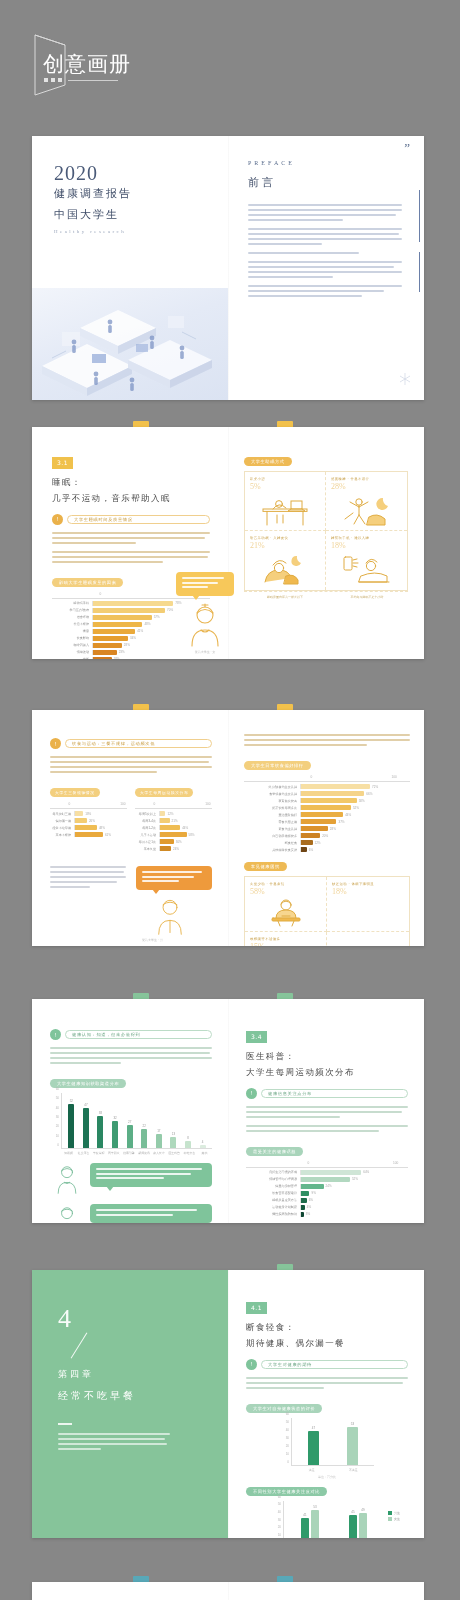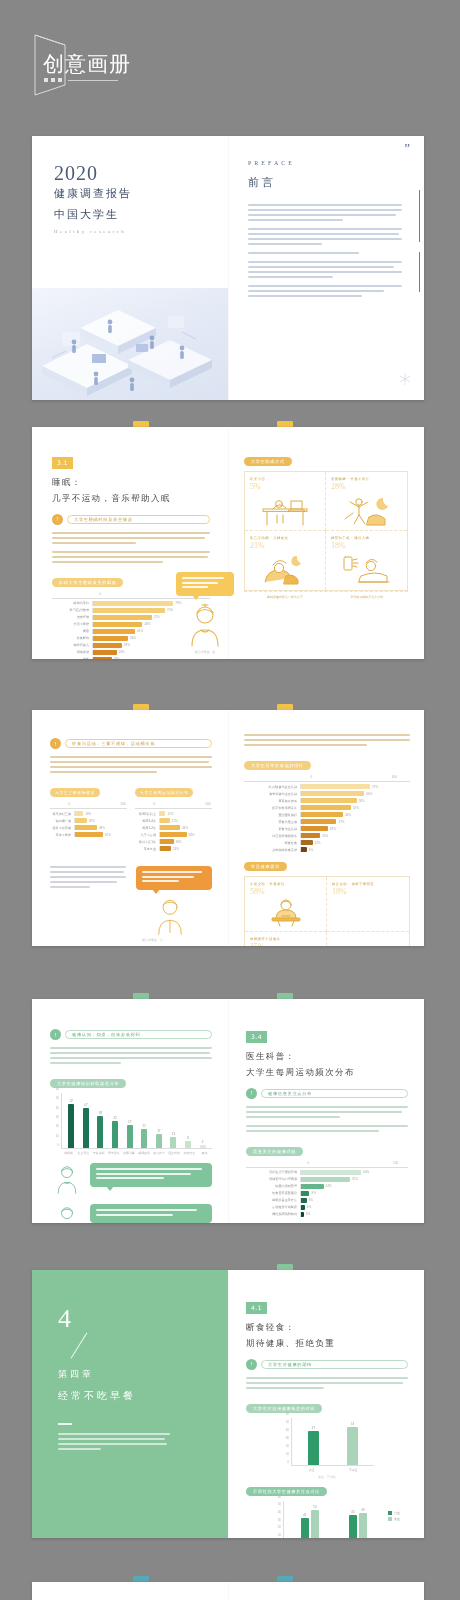--- a/index.html
+++ b/index.html
@@ -939,21 +939,21 @@
           <div class="tl white" style="width:76%"></div>
             <div class="tl white" style="width:30%"></div>
         </div>
       </div>
     </div>
 
     <div class="page right">
       <div style="padding:26px 16px 0 18px;">
         <span class="chip green">4.1</span>
         <div class="sec-h">断食轻食：</div>
-        <div class="sec-h" style="margin-top:1px;">期待健康、拒绝负重</div>
+        <div class="sec-h" style="margin-top:1px;">期待健康、偶尔漏一餐</div>
 
         <div class="banner green">
           <div class="dot">!</div>
           <div class="pill">
               <span>大学生对健康的期待</span>
             </div>
         </div>
         <div class="para">
             <div class="tl green" style="width:100%"></div>
             <div class="tl green" style="width:97%"></div>

